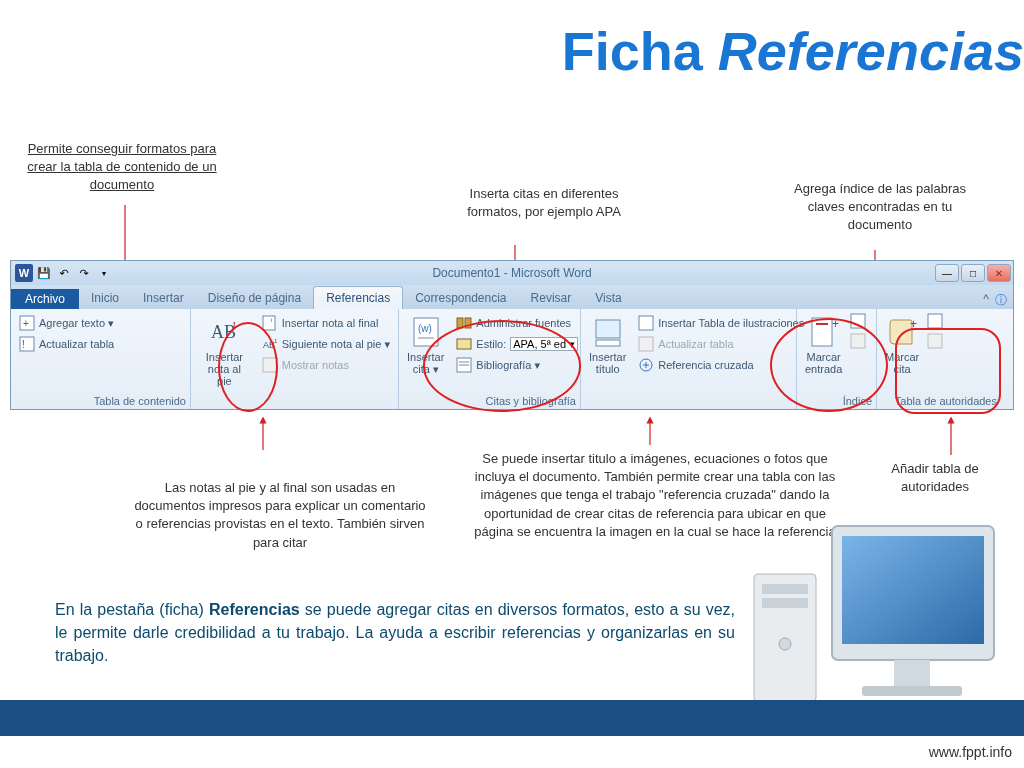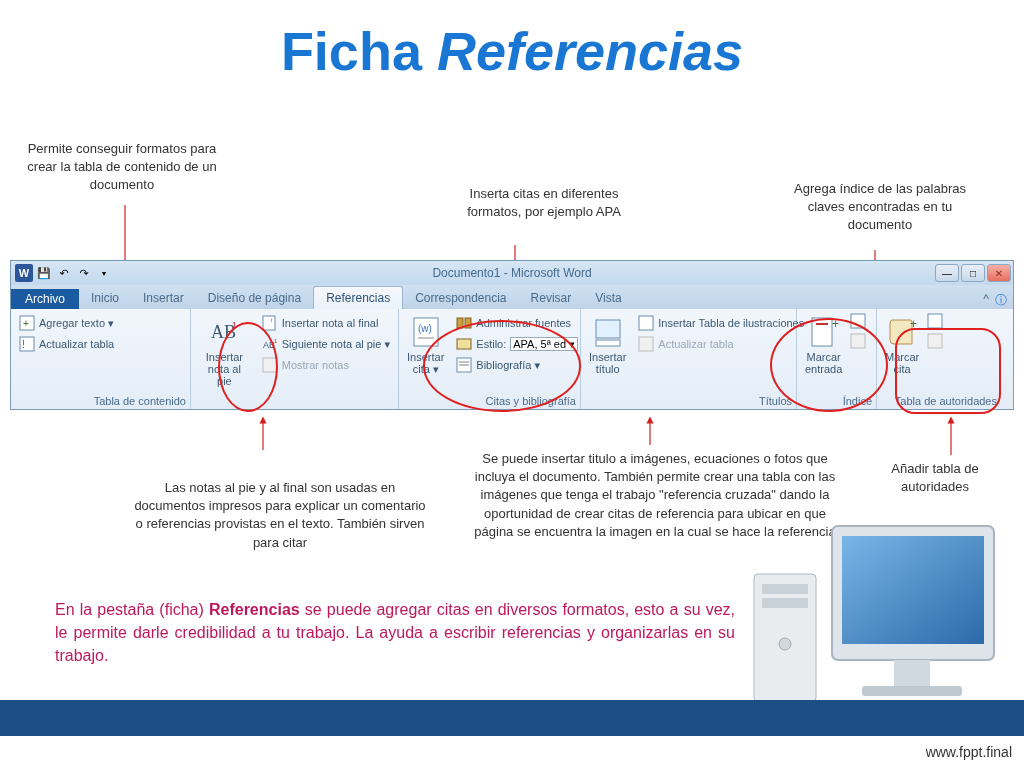--- a/index.html
+++ b/index.html
@@ -1,17 +1,17 @@
 <!DOCTYPE html>
 <html><head>
 <meta charset="utf-8">
 <style>
 * { margin: 0; padding: 0; box-sizing: border-box; }
 body { width: 1024px; height: 768px; font-family: 'Segoe UI', Tahoma, sans-serif; background: #fff; position: relative; overflow: hidden; }
-.title { text-align: center; font-size: 54px; font-weight: bold; color: #1976d2; margin-top: 20px; }
+.title { text-align: right; font-size: 54px; font-weight: bold; color: #1976d2; margin-top: 20px; }
 .title .italic { font-style: italic; }
 .annotation { position: absolute; font-size: 13px; color: #333; text-align: center; line-height: 1.4; }
 .ribbon-container { position: absolute; top: 260px; left: 10px; right: 10px; border: 1px solid #7a9cb8; }
 .titlebar { height: 24px; background: linear-gradient(180deg, #d7e6f5 0%, #c3d9ee 100%); display: flex; align-items: center; position: relative; }
 .qat { display: flex; gap: 2px; padding-left: 4px; align-items: center; }
 .qat-item { width: 18px; height: 18px; display: flex; align-items: center; justify-content: center; font-size: 11px; }
 .word-icon { width: 18px; height: 18px; background: #2b579a; color: #fff; font-weight: bold; display: flex; align-items: center; justify-content: center; font-size: 11px; border-radius: 2px; }
 .win-title { position: absolute; left: 50%; transform: translateX(-50%); font-size: 12px; color: #436a8e; }
 .win-buttons { position: absolute; right: 2px; display: flex; gap: 2px; }
 .win-btn { width: 24px; height: 18px; background: linear-gradient(180deg, #e8f0f8, #c8d8e8); border: 1px solid #8aa8c4; border-radius: 3px; font-size: 10px; display: flex; align-items: center; justify-content: center; }
@@ -27,34 +27,34 @@
 .group-label { font-size: 11px; color: #4a6b8a; text-align: right; padding: 2px 0; }
 .big-btn { display: flex; flex-direction: column; align-items: center; justify-content: flex-start; padding: 3px 4px; text-align: center; font-size: 11px; color: #3c5872; gap: 3px; cursor: pointer; }
 .big-btn .icon { width: 32px; height: 32px; }
 .small-btns { display: flex; flex-direction: column; gap: 1px; }
 .small-btn { display: flex; align-items: center; gap: 4px; font-size: 11px; color: #3c5872; padding: 2px 4px; cursor: pointer; white-space: nowrap; }
 .small-btn .icon { width: 16px; height: 16px; flex-shrink: 0; }
 .small-btn.disabled { color: #9aa8b6; cursor: default; }
 .style-select { font-size: 11px; border: 1px solid #9ab; background: #fff; padding: 0 2px; width: 68px; }
 .footer-bar { position: absolute; bottom: 32px; left: 0; right: 0; height: 36px; background: #1b4f84; }
 .footer-text { position: absolute; bottom: 8px; right: 12px; font-size: 14px; color: #333; }
-.body-text { position: absolute; left: 55px; top: 598px; width: 680px; font-size: 16px; color: #be185d; text-align: justify; line-height: 1.45; }
+.body-text { position: absolute; left: 55px; top: 598px; width: 680px; font-size: 16px; color: #0c4a6e; text-align: justify; line-height: 1.45; }
 .body-text b { font-weight: bold; }
 svg.arrow { position: absolute; pointer-events: none; }
 .pc-illustration { position: absolute; right: 20px; bottom: 50px; }
 .circle-highlight { position: absolute; border: 2px solid #e02020; border-radius: 50%; }
 </style>
 </head>
 <body>
 
 <div class="title">
   <span>Ficha </span><span class="italic">Referencias</span>
 </div>
 
-<div class="annotation" style="top:140px; left:12px; width:220px;">Permite conseguir formatos para crear la tabla de contenido de un documento</div>
+<div class="annotation" style="top:140px; left:12px; width:220px;text-decoration:underline;">Permite conseguir formatos para crear la tabla de contenido de un documento</div>
 <div class="annotation" style="top:185px; left:444px; width:200px;">Inserta citas en diferentes formatos, por ejemplo APA</div>
 <div class="annotation" style="top:180px; left:780px; width:200px;">Agrega índice de las palabras claves encontradas en tu documento</div>
 <div class="annotation" style="top:479px; left:130px; width:300px; text-align:center;">Las notas al pie y al final son usadas en documentos impresos para explicar un comentario o referencias provistas en el texto. También sirven para citar</div>
 <div class="annotation" style="top:450px; left:470px; width:370px; text-align:center;">Se puede insertar titulo a imágenes, ecuaciones o fotos que incluya el documento. También permite crear una tabla con las imágenes que tenga el trabajo "referencia cruzada" dando la oportunidad de crear citas de referencia para ubicar en que página se encuentra la imagen en la cual se hace la referencia</div>
 <div class="annotation" style="top:460px; left:870px; width:130px;">Añadir tabla de autoridades</div>
 
 <svg class="arrow" style="top:200px; left:110px;" width="30" height="120">
     <defs>
       <marker id="ah1" markerWidth="6" markerHeight="6" refX="3" refY="3" orient="auto">
         <path d="M0,0 L6,3 L0,6 z" fill="#d02020"></path>
@@ -222,23 +222,29 @@
                 <rect x="1" y="1" width="14" height="14" fill="#fff" stroke="#6a8cb0"></rect>
               </svg>
               <span>Insertar Tabla de ilustraciones</span>
             </div>
           <div class="small-btn disabled">
               <svg class="icon" viewBox="0 0 16 16">
                 <rect x="1" y="1" width="14" height="14" fill="#f0f0f0" stroke="#bbb"></rect>
               </svg>
               <span>Actualizar tabla</span>
             </div>
-        </div>
-      </div>
-      <div class="group-label">Títulos</div>
+          <div class="small-btn">
+              <svg class="icon" viewBox="0 0 16 16">
+                <circle cx="8" cy="8" r="6" fill="none" stroke="#3b70c0"></circle>
+                <path d="M5,8 L11,8 M8,5 L8,11" stroke="#3b70c0"></path>
+              </svg>
+              <span>Referencia cruzada</span>
+            </div>
+        </div>
+      </div>
     </div>
 
     <div class="group" style="width:80px;">
       <div class="group-content">
         <div class="big-btn">
           <svg class="icon" viewBox="0 0 32 32">
               <rect x="4" y="2" width="20" height="28" fill="#fff" stroke="#6a8cb0"></rect>
               <line x1="8" y1="8" x2="20" y2="8" stroke="#c03030" stroke-width="2"></line>
               <text x="24" y="12" font-size="12" fill="#3c7030">+</text>
             </svg>
@@ -305,13 +311,13 @@
           <stop offset="0" stop-color="#7ab5e8"></stop>
           <stop offset="1" stop-color="#2c6aa8"></stop>
         </linearGradient>
       </defs>
     <rect x="150" y="156" width="36" height="26" fill="#d0d8e0"></rect>
     <rect x="118" y="182" width="100" height="10" rx="3" fill="#c0c8d0"></rect>
   </svg>
 </div>
 
 <div class="footer-bar"></div>
-<div class="footer-text">www.fppt.final</div>
+<div class="footer-text">www.fppt.info</div>
 
 </body></html>

